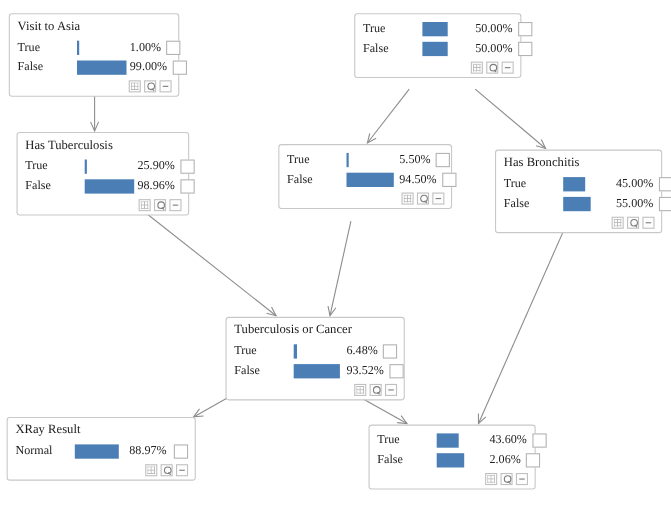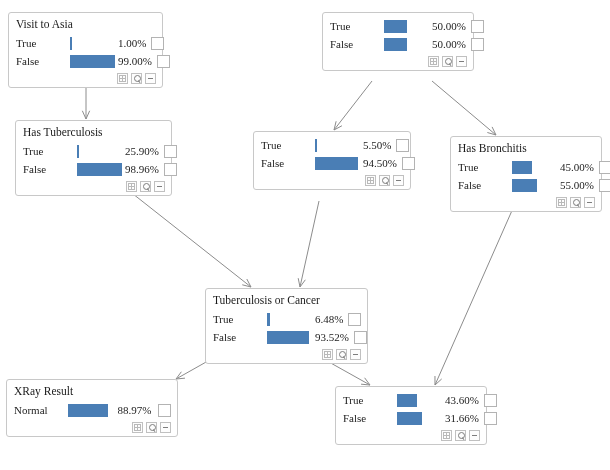--- a/index.html
+++ b/index.html
@@ -310,21 +310,21 @@
           <span class="bar-fill" style="width: 19.62px; background: rgb(74, 126, 181);"></span>
         </span>
         <span class="state-pct">43.60%</span>
         <span class="state-check"></span>
       </div>
       <div class="state-row">
         <span class="state-label">False</span>
         <span class="bar-track">
           <span class="bar-fill" style="width: 25.38px; background: rgb(74, 126, 181);"></span>
         </span>
-        <span class="state-pct">31.66%</span>
+        <span class="state-pct">2.06%</span>
         <span class="state-check"></span>
       </div>
       <div class="node-toolbar">
         <span class="tb-icon grid"></span>
         <span class="tb-icon magnifier"></span>
         <span class="tb-icon minus"></span>
       </div>
     </div>
   </div>
 

